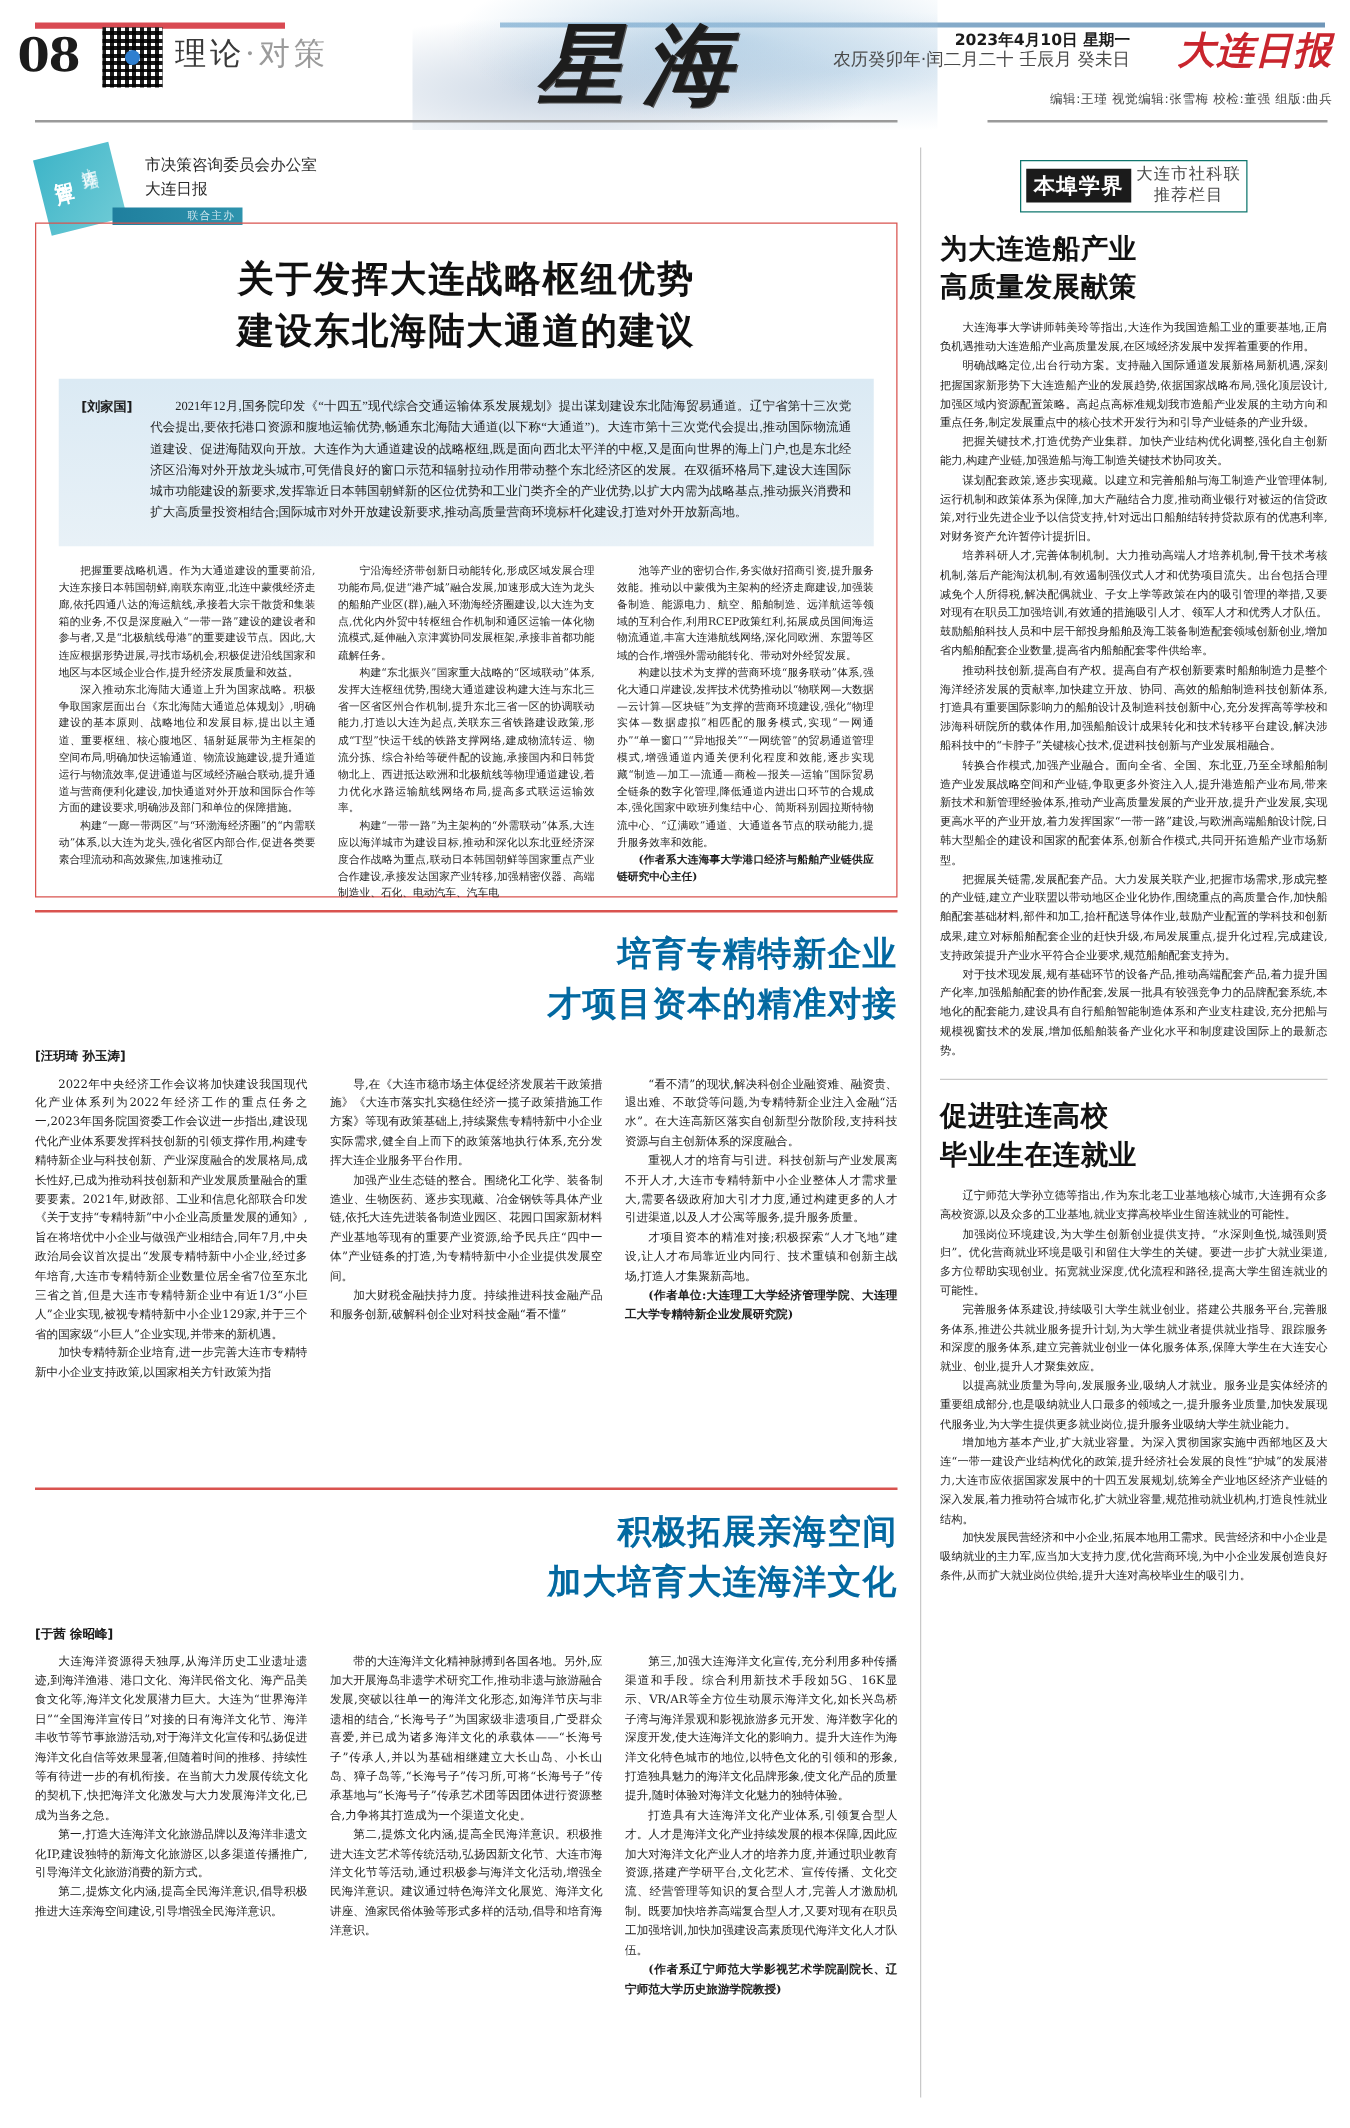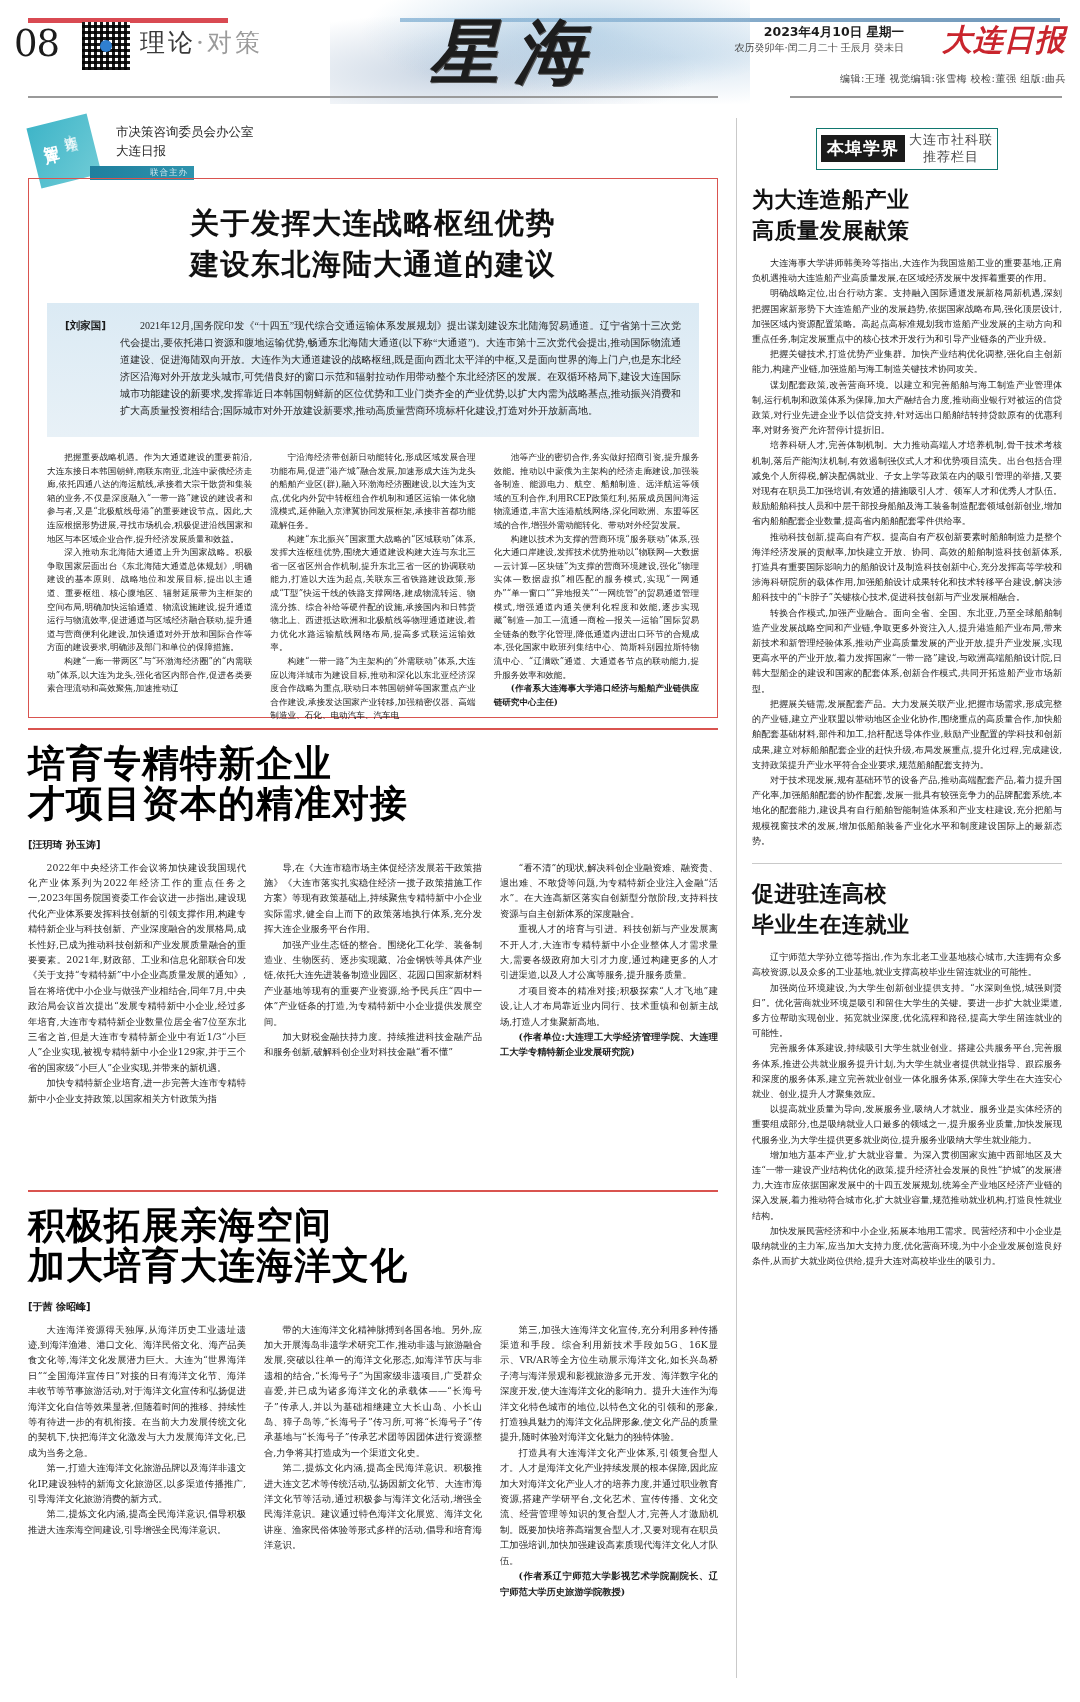--- a/index.html
+++ b/index.html
@@ -11,21 +11,21 @@
     position:relative;
     overflow:hidden;
   }
   .page{position:relative;width:1080px;height:1702px;}
 
   
   .masthead{position:relative;height:108px;}
   .rule-red{position:absolute;left:28px;top:18px;width:200px;height:5px;background:#d94a52;}
   .rule-blue{position:absolute;left:400px;top:18px;width:660px;height:4px;
     background:linear-gradient(90deg,#9fc3de,#6f96b8);}
-  .page-no{position:absolute;left:14px;top:22px;font-size:37px;font-weight:400;
+  .page-no{position:absolute;left:14px;top:22px;font-size:37px;font-weight:700;
     letter-spacing:-1px;color:#1b1b1b;font-family:"DejaVu Serif","Liberation Serif",serif;}
   .qr{position:absolute;left:82px;top:22px;width:48px;height:48px;
     background:
       repeating-linear-gradient(0deg,#1b1b1b 0 3px,transparent 3px 6px),
       repeating-linear-gradient(90deg,#1b1b1b 0 3px,#fff 3px 6px);
     background-blend-mode:multiply;}
   .qr::after{content:"";position:absolute;left:18px;top:18px;width:12px;height:12px;
     border-radius:50%;background:#2f7fd0;}
   .section-title{position:absolute;left:140px;top:26px;font-size:25px;letter-spacing:3px;
     color:#3a3a3a;font-family:"DejaVu Serif","Liberation Serif",serif;}
@@ -36,21 +36,21 @@
     text-align:center;line-height:96px;
     font-style:italic;
     text-shadow:1px 1px 0 #555;}
   .wash{position:absolute;left:330px;top:0;width:420px;height:104px;
     background:radial-gradient(ellipse at 60% 30%,rgba(150,190,220,.55),rgba(255,255,255,0) 62%),
                radial-gradient(ellipse at 30% 70%,rgba(120,150,185,.40),rgba(255,255,255,0) 58%),
                radial-gradient(ellipse at 82% 55%,rgba(170,200,225,.45),rgba(255,255,255,0) 60%);
     pointer-events:none;}
   .date-line{position:absolute;right:176px;top:24px;font-size:12.5px;color:#1b1b1b;
     text-align:right;line-height:16px;font-weight:600;}
-  .date-line .sub{font-size:10px;color:#4a4a4a;font-weight:400;}
+  .date-line .sub{font-size:14px;color:#4a4a4a;font-weight:400;}
   .paper-name{position:absolute;right:14px;top:20px;font-size:30px;font-weight:700;
     color:#c9252d;letter-spacing:1px;font-style:italic;
     font-family:"DejaVu Serif","Liberation Serif",serif;}
   .credits{position:absolute;right:14px;top:72px;font-size:10px;color:#454545;letter-spacing:.5px;}
   .head-underline{position:absolute;left:28px;top:96px;width:690px;height:1.5px;background:#9a9a9a;}
   .head-underline2{position:absolute;left:790px;top:96px;width:272px;height:1.5px;background:#9a9a9a;}
 
   
   .think{position:absolute;left:28px;top:118px;width:330px;height:66px;}
   .think-sq{position:absolute;left:5px;top:2px;width:62px;height:62px;
@@ -88,22 +88,22 @@
 
   .feat-cols{margin:14px 18px 0 18px;}
   .feat-cols .body-text{font-size:8.6px;line-height:13.6px;}
 
   
   .vsep{position:absolute;top:118px;width:1.2px;height:1560px;background:#c9c9c9;}
 
   
   .art{position:absolute;}
   .art-hr{height:1.6px;background:#d9534f;}
-  .art-title{text-align:left;font-size:37px;font-weight:700;line-height:40px;
-    letter-spacing:1px;color:#000000;margin-top:14px;}
+  .art-title{text-align:right;font-size:27px;font-weight:700;line-height:40px;
+    letter-spacing:1px;color:#0369a1;margin-top:14px;}
   .art-byline{font-size:10px;font-weight:700;margin:14px 0 8px 0;}
 
   
   .rail{position:absolute;left:752px;width:310px;}
   .rail-badge{text-align:center;margin-bottom:14px;position:relative;}
   .rail-badge .bx{display:inline-block;border:1px solid #0f766e;padding:2px 4px 4px 4px;}
   .rail-badge .lbl{display:inline-block;background:#1b1b1b;color:#fff;font-size:17px;
     font-weight:700;padding:2px 6px;letter-spacing:1px;vertical-align:middle;}
   .rail-badge .sub{display:inline-block;font-size:13px;color:#4a4a4a;margin-left:4px;
     line-height:17px;text-align:center;vertical-align:middle;letter-spacing:1px;}
@@ -246,21 +246,21 @@
     </div>
 
     <div class="rail-title">
       <div>为大连造船产业</div>
       <div>高质量发展献策</div>
     </div>
     <div class="body-text">
       <p>大连海事大学讲师韩美玲等指出,大连作为我国造船工业的重要基地,正肩负机遇推动大连造船产业高质量发展,在区域经济发展中发挥着重要的作用。</p>
       <p>明确战略定位,出台行动方案。支持融入国际通道发展新格局新机遇,深刻把握国家新形势下大连造船产业的发展趋势,依据国家战略布局,强化顶层设计,加强区域内资源配置策略。高起点高标准规划我市造船产业发展的主动方向和重点任务,制定发展重点中的核心技术开发行为和引导产业链条的产业升级。</p>
       <p>把握关键技术,打造优势产业集群。加快产业结构优化调整,强化自主创新能力,构建产业链,加强造船与海工制造关键技术协同攻关。</p>
-      <p>谋划配套政策,改善营商环境。以建立和完善船舶与海工制造产业管理体制,运行机制和政策体系为保障,加大产融结合力度,推动商业银行对被运的信贷政策,对行业先进企业予以信贷支持,针对远出口船舶结转持贷款原有的优惠利率,对财务资产允许暂停计提折旧。</p>
+      <p>谋划配套政策,逐步实现藏。以建立和完善船舶与海工制造产业管理体制,运行机制和政策体系为保障,加大产融结合力度,推动商业银行对被运的信贷政策,对行业先进企业予以信贷支持,针对远出口船舶结转持贷款原有的优惠利率,对财务资产允许暂停计提折旧。</p>
       <p>培养科研人才,完善体制机制。大力推动高端人才培养机制,骨干技术考核机制,落后产能淘汰机制,有效遏制强仪式人才和优势项目流失。出台包括合理减免个人所得税,解决配偶就业、子女上学等政策在内的吸引管理的举措,又要对现有在职员工加强培训,有效通的措施吸引人才、领军人才和优秀人才队伍。鼓励船舶科技人员和中层干部投身船舶及海工装备制造配套领域创新创业,增加省内船舶配套企业数量,提高省内船舶配套零件供给率。</p>
       <p>推动科技创新,提高自有产权。提高自有产权创新要素时船舶制造力是整个海洋经济发展的贡献率,加快建立开放、协同、高效的船舶制造科技创新体系,打造具有重要国际影响力的船舶设计及制造科技创新中心,充分发挥高等学校和涉海科研院所的载体作用,加强船舶设计成果转化和技术转移平台建设,解决涉船科技中的“卡脖子”关键核心技术,促进科技创新与产业发展相融合。</p>
       <p>转换合作模式,加强产业融合。面向全省、全国、东北亚,乃至全球船舶制造产业发展战略空间和产业链,争取更多外资注入人,提升港造船产业布局,带来新技术和新管理经验体系,推动产业高质量发展的产业开放,提升产业发展,实现更高水平的产业开放,着力发挥国家“一带一路”建设,与欧洲高端船舶设计院,日韩大型船企的建设和国家的配套体系,创新合作模式,共同开拓造船产业市场新型。</p>
       <p>把握展关链需,发展配套产品。大力发展关联产业,把握市场需求,形成完整的产业链,建立产业联盟以带动地区企业化协作,围绕重点的高质量合作,加快船舶配套基础材料,部件和加工,抬杆配送导体作业,鼓励产业配置的学科技和创新成果,建立对标船舶配套企业的赶快升级,布局发展重点,提升化过程,完成建设,支持政策提升产业水平符合企业要求,规范船舶配套支持为。</p>
       <p>对于技术现发展,规有基础环节的设备产品,推动高端配套产品,着力提升国产化率,加强船舶配套的协作配套,发展一批具有较强竞争力的品牌配套系统,本地化的配套能力,建设具有自行船舶智能制造体系和产业支柱建设,充分把船与规模视窗技术的发展,增加低船舶装备产业化水平和制度建设国际上的最新态势。</p>
     </div>
 
     <div class="rail-hr"></div>
 
     <div class="rail-title">

